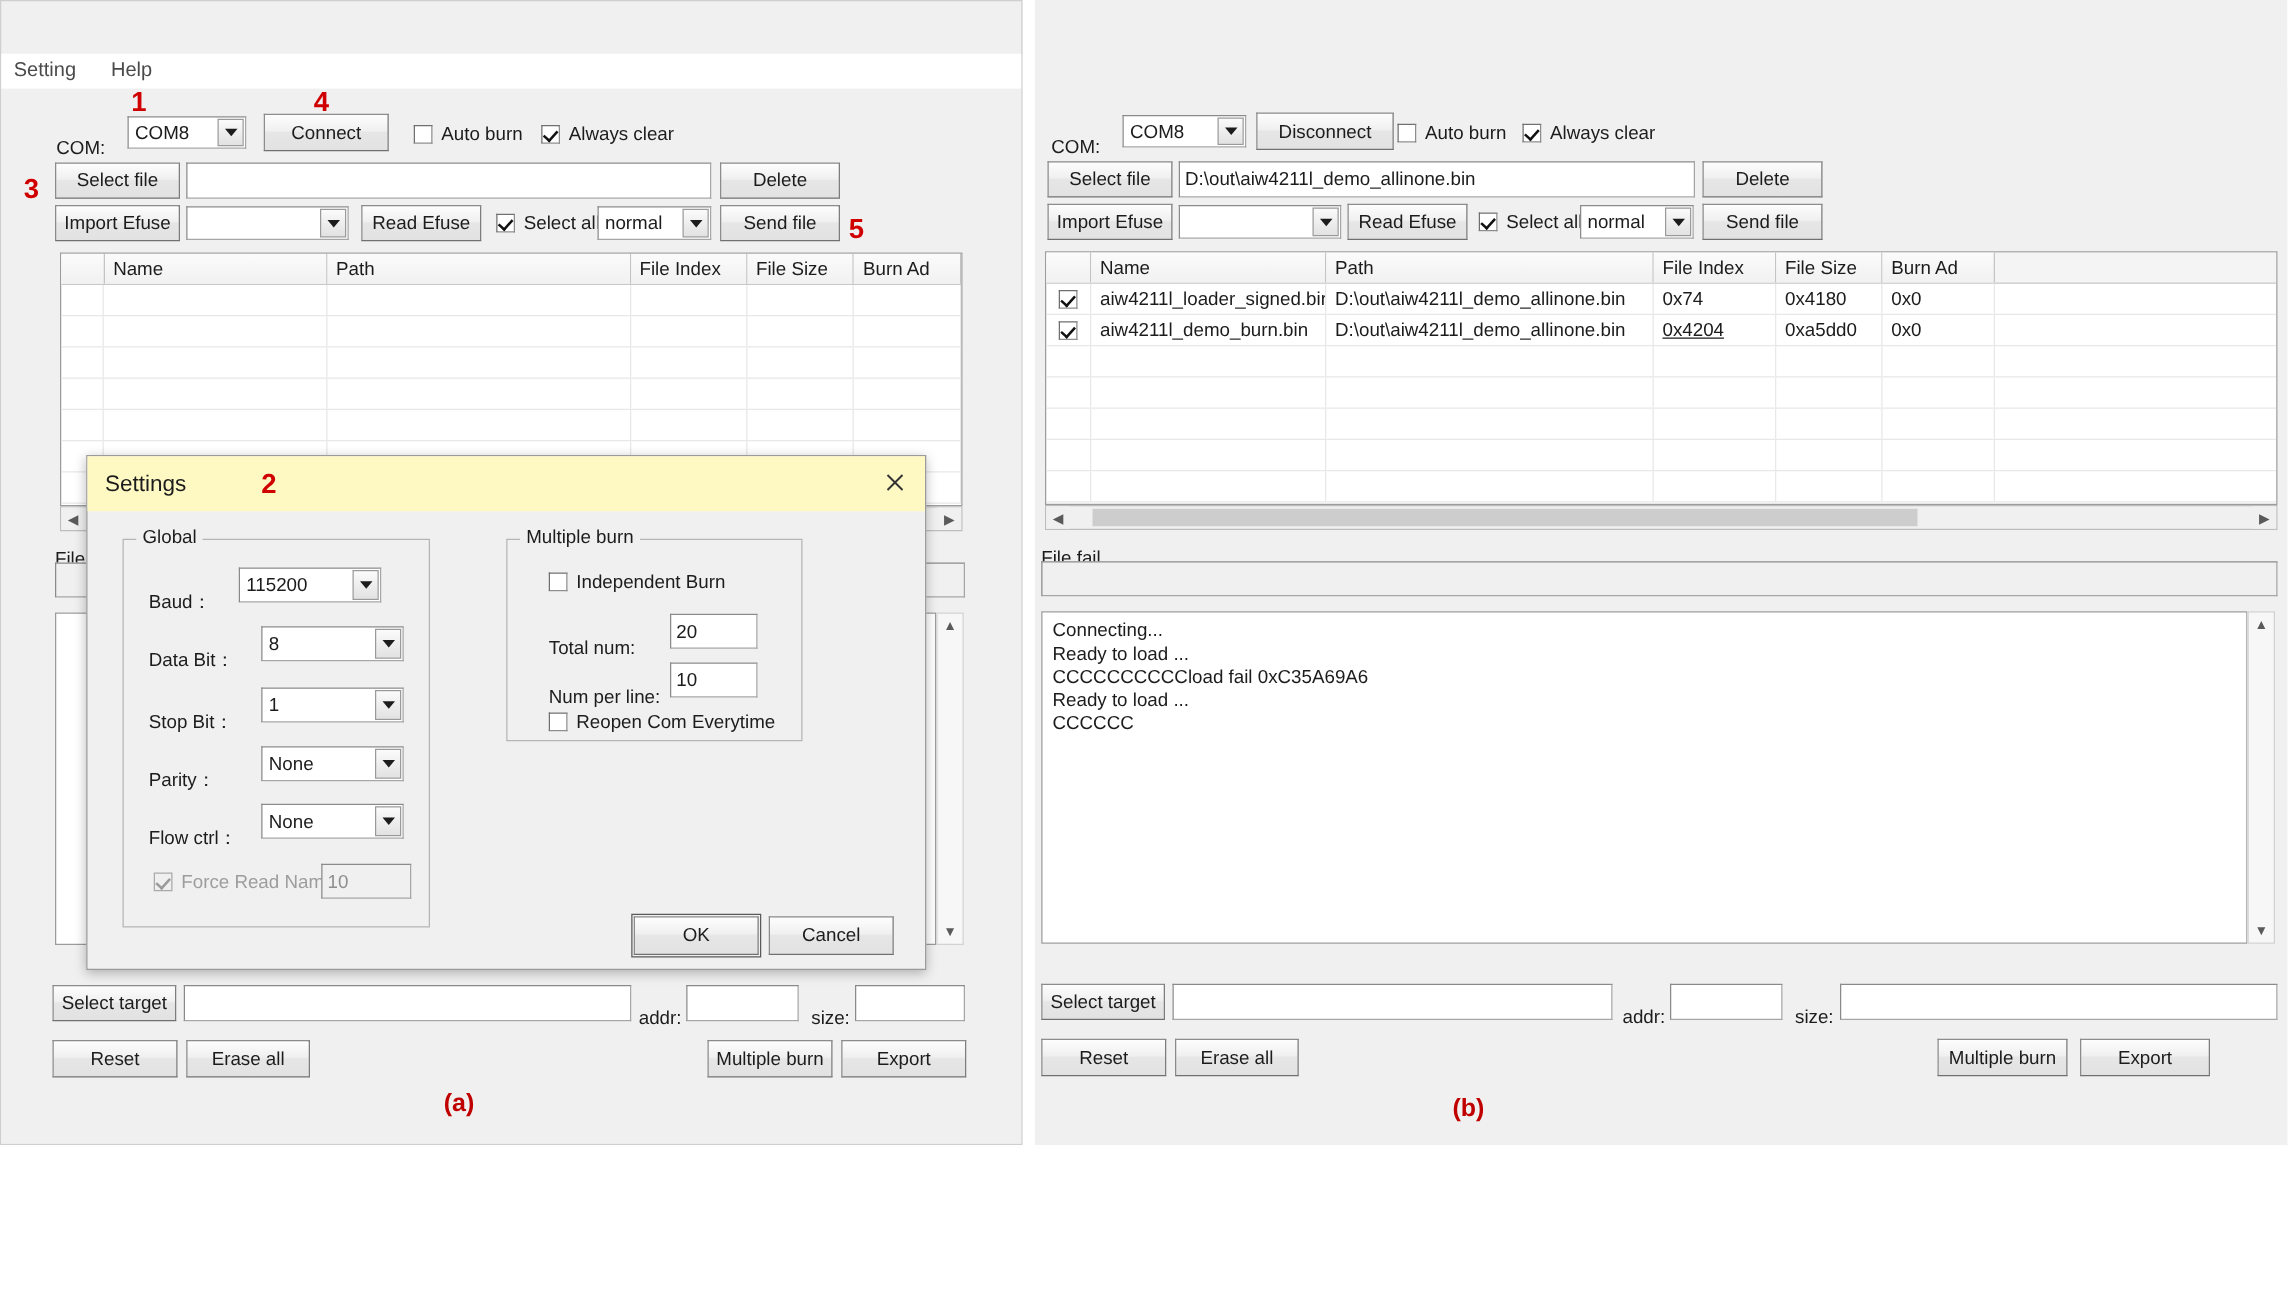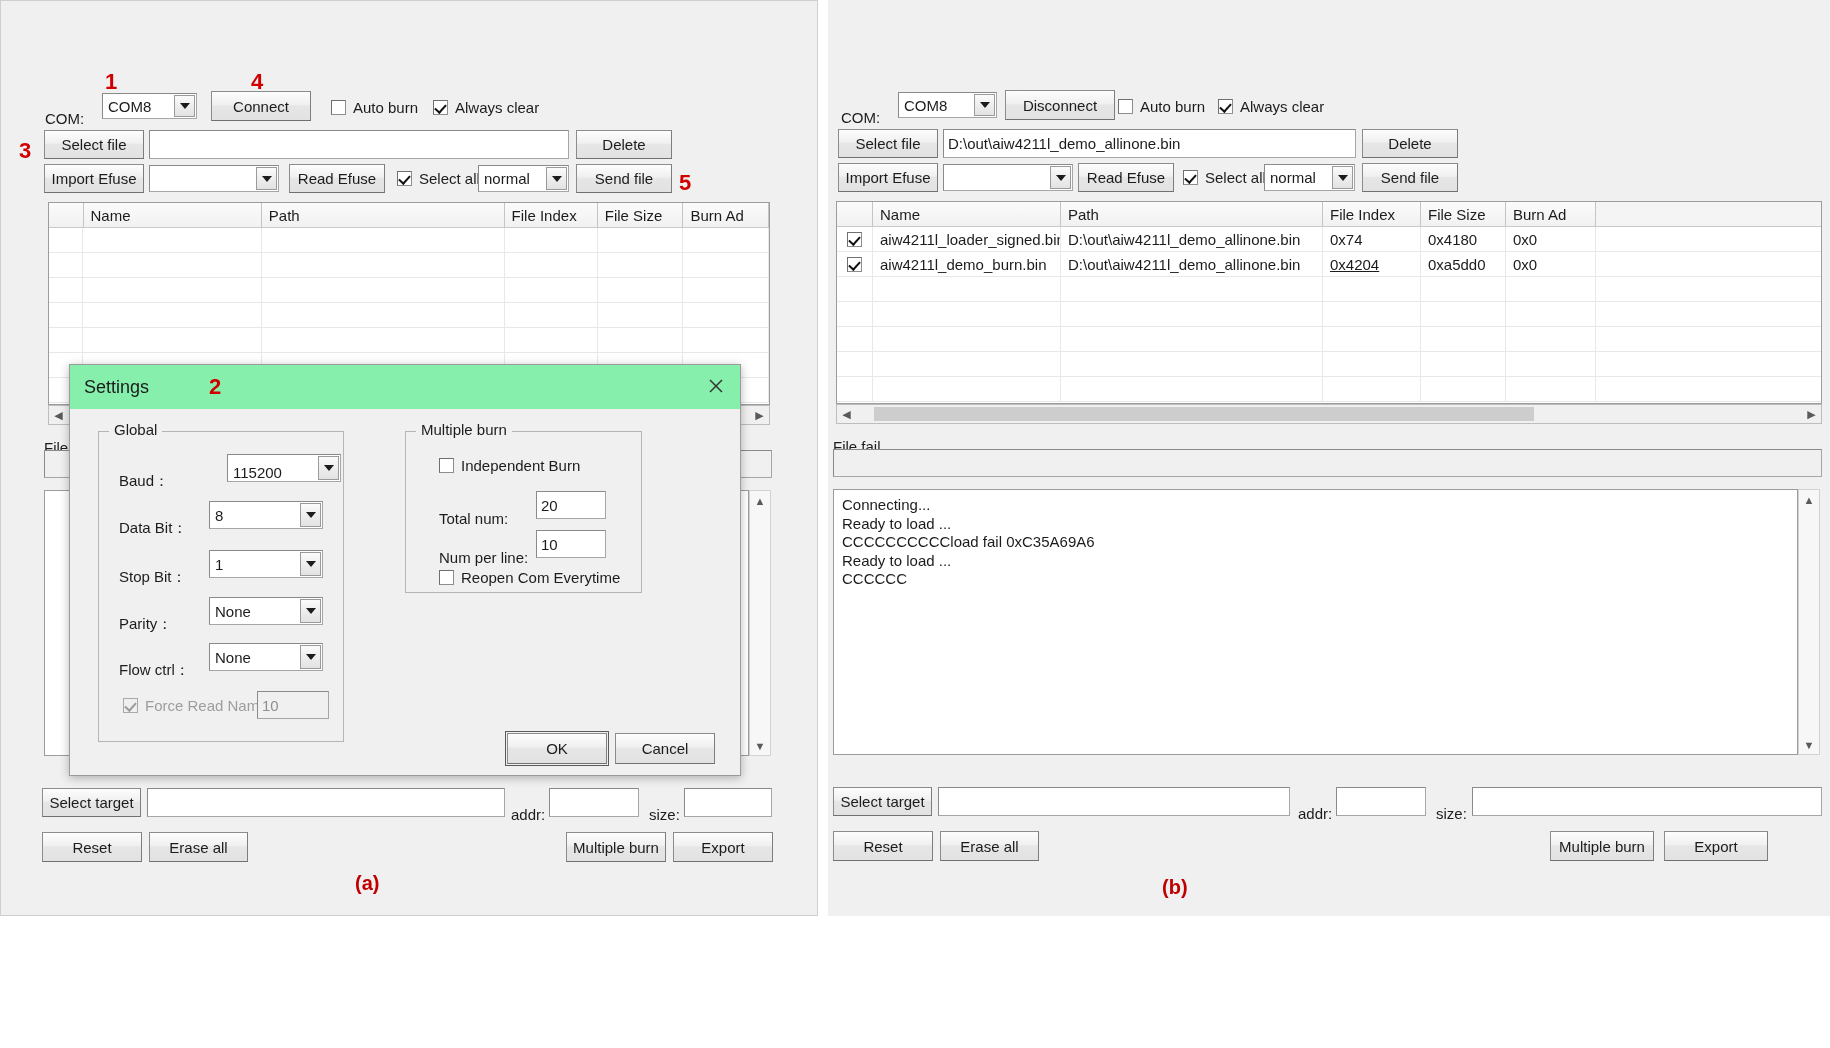--- a/index.html
+++ b/index.html
@@ -156,21 +156,21 @@
     overflow:hidden;
   }
 
   
   #dlg {
     position:absolute; left:69px; top:364px; width:672px; height:412px;
     background:#f0f0f0; border:1px solid #9b9b9b;
     box-shadow:0 2px 9px rgba(0,0,0,.28);
   }
   #dlgTitle {
-    position:absolute; left:0;top:0;right:0;height:44px;background:#86efac;
+    position:absolute; left:0;top:0;right:0;height:44px;background:#fef9c3;
     display:flex;align-items:center;
   }
   #dlgTitle .t { margin-left:14px; font-size:18px; color:#1c1c1c; }
   #dlgClose { position:absolute; right:6px; top:4px; width:36px;height:34px;
               display:flex;align-items:center;justify-content:center; }
   .groupbox {
     position:absolute; border:1px solid #b5b5b5;
   }
   .grouplabel {
     position:absolute; top:-11px; left:10px; background:#f0f0f0; padding:0 5px;
@@ -183,20 +183,24 @@
     background:#f0f0f0;
   }
   #bodyB { position:absolute; left:0; top:70px; right:0; bottom:0; background:#f0f0f0; }
 </style>
 </head>
 <body>
 
 <div id="winA">
 
 
+  <div id="menubarA">
+    <div>Setting</div>
+    <div>Help</div>
+  </div>
 
   <div id="bodyA">
 
     <div class="marker" style="left:104px;top:-2px;">1</div>
     <div class="marker" style="left:250px;top:-2px;">4</div>
     <div class="marker" style="left:18px;top:67px;">3</div>
     <div class="marker" style="left:678px;top:99px;">5</div>
 
     <div class="lbl" style="position:absolute;left:44px;top:27px;">COM:</div>
     <div class="combo" style="left:101px;top:22px;width:95px;height:26px;position:absolute;">
@@ -348,21 +352,21 @@
           <line x1="3" y1="3" x2="15" y2="15" stroke="#333" stroke-width="1.5"></line>
           <line x1="15" y1="3" x2="3" y2="15" stroke="#333" stroke-width="1.5"></line>
         </svg>
     </div>
   </div>
 
   <div class="groupbox" style="left:28px;top:66px;width:246px;height:311px;">
     <span class="grouplabel">Global</span>
 
     <div class="lbl" style="position:absolute;left:20px;top:28px;">Baud：</div>
-    <div class="combo" style="position:absolute;left:128px;top:22px;width:114px;height:28px;align-items:flex-end;">
+    <div class="combo" style="position:absolute;left:92px;top:22px;width:114px;height:28px;">
       <span>115200</span>
       <span class="arrowbox">
           <i class="caret-down"></i>
         </span>
     </div>
 
     <div class="lbl" style="position:absolute;left:20px;top:75px;">Data Bit：</div>
     <div class="combo" style="position:absolute;left:110px;top:69px;width:114px;height:28px;">
       <span>8</span>
       <span class="arrowbox">

